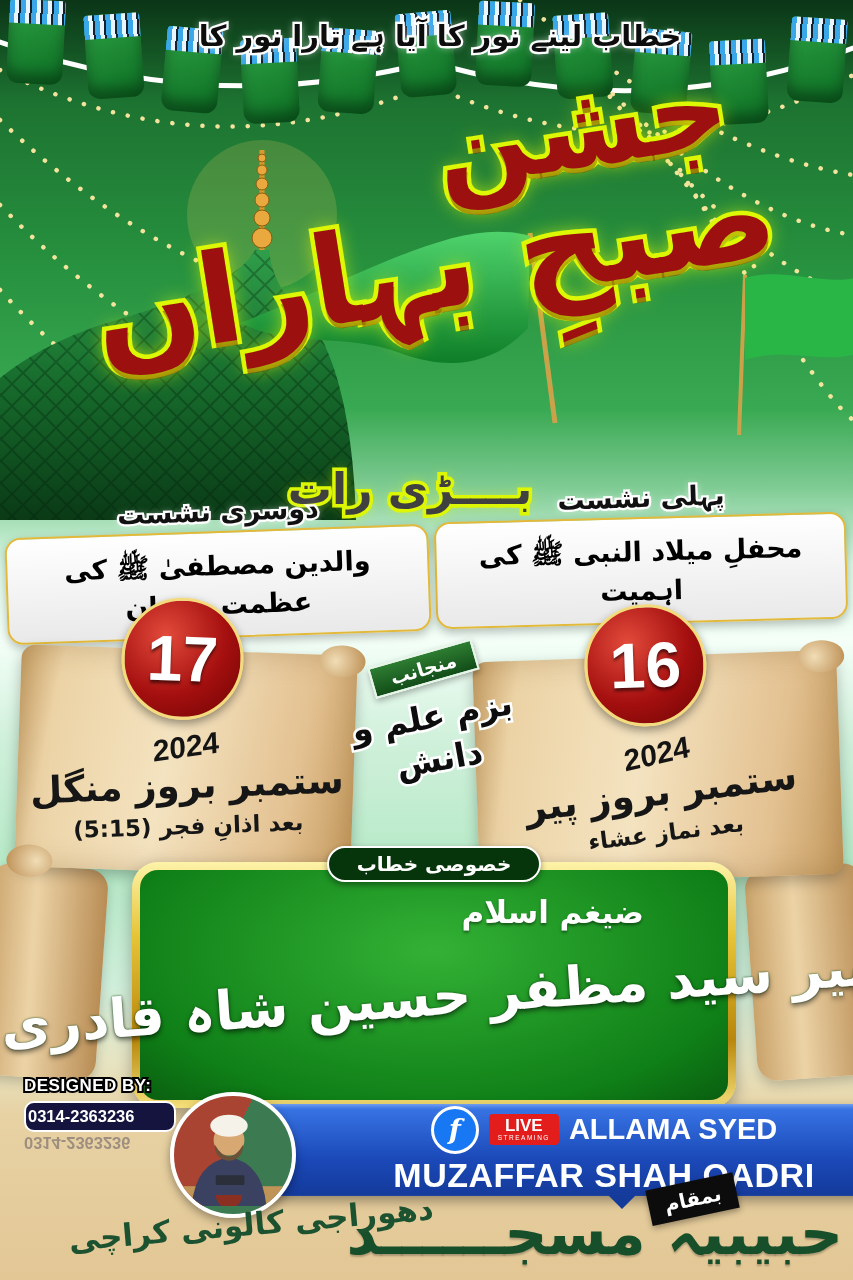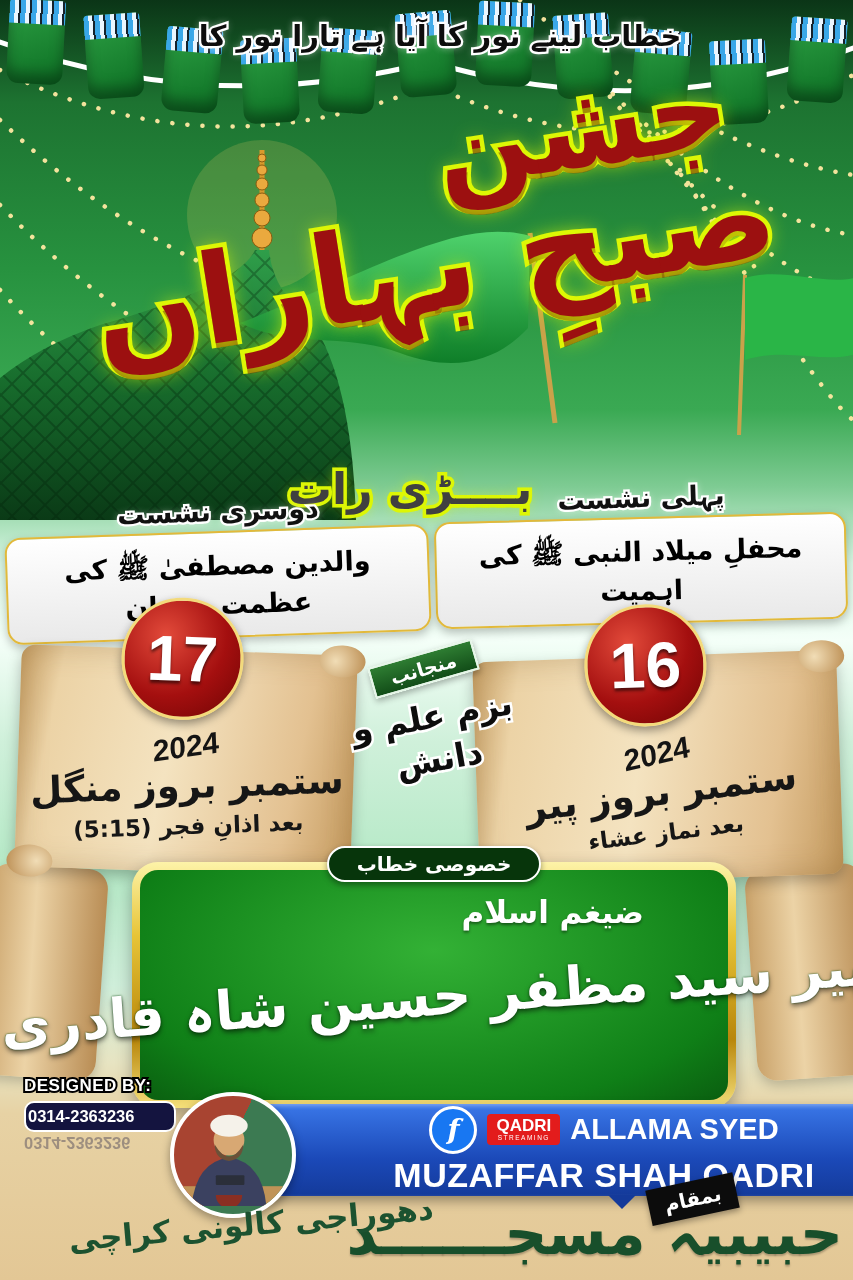--- a/index.html
+++ b/index.html
@@ -337,21 +337,21 @@
       <rect x="38" y="72" width="26" height="9" rx="1" fill="#2b2f3a"></rect>
       <circle cx="50" cy="40" r="14" fill="#d8a873"></circle>
       <path d="M37,44 Q50,66 63,44 Q63,57 50,59 Q37,57 37,44" fill="#6b5138"></path>
       <ellipse cx="50" cy="27" rx="17" ry="10" fill="#f5f2ea"></ellipse>
       <path d="M62,90 a12,12 0 0 1 -24,0" fill="#8a2f22"></path>
     </svg>
   </div>
   <div class="lb-row">
     <div class="fb">f</div>
     <div class="live">
-      <div class="l1">QADRI</div>
+      <div class="l1">LIVE</div>
       <div class="l2">STREAMING</div>
     </div>
     <div class="lb1">ALLAMA SYED</div>
   </div>
   <div class="lb2">MUZAFFAR SHAH QADRI</div>
 </div>
 
 <div class="layer venue-badge rtl">بمقام</div>
 <div class="layer venue-masjid rtl">حبیبیہ مسجــــــد</div>
 <div class="layer venue-address rtl">دھوراجی کالونی کراچی</div>

